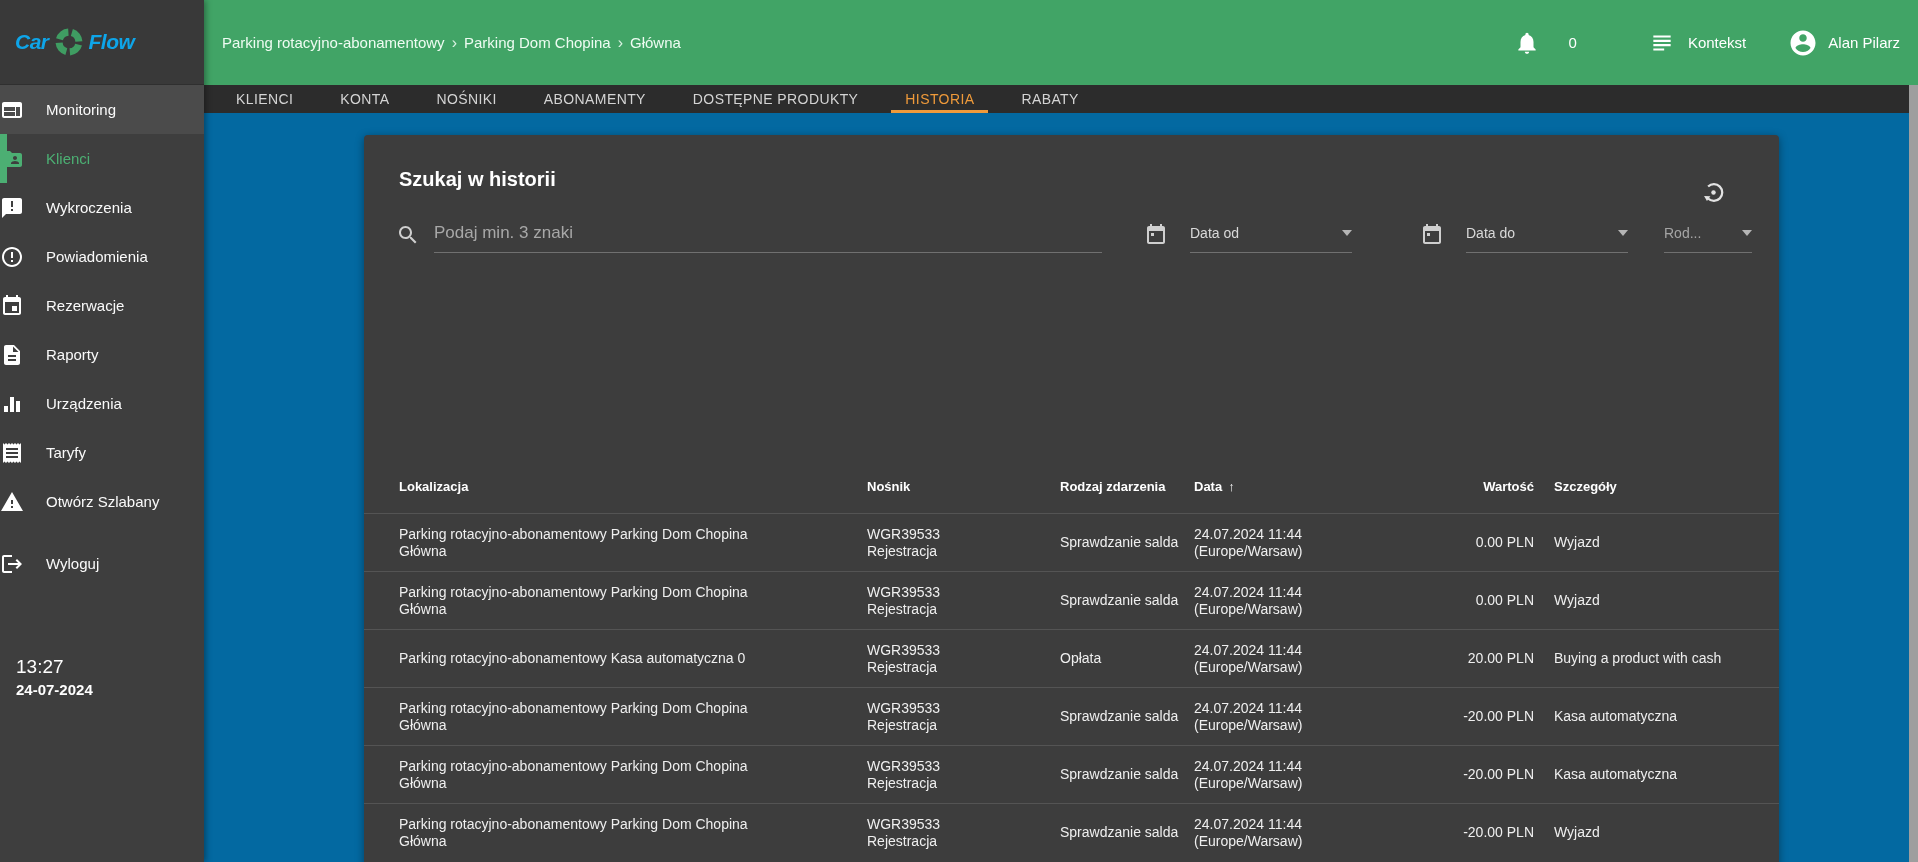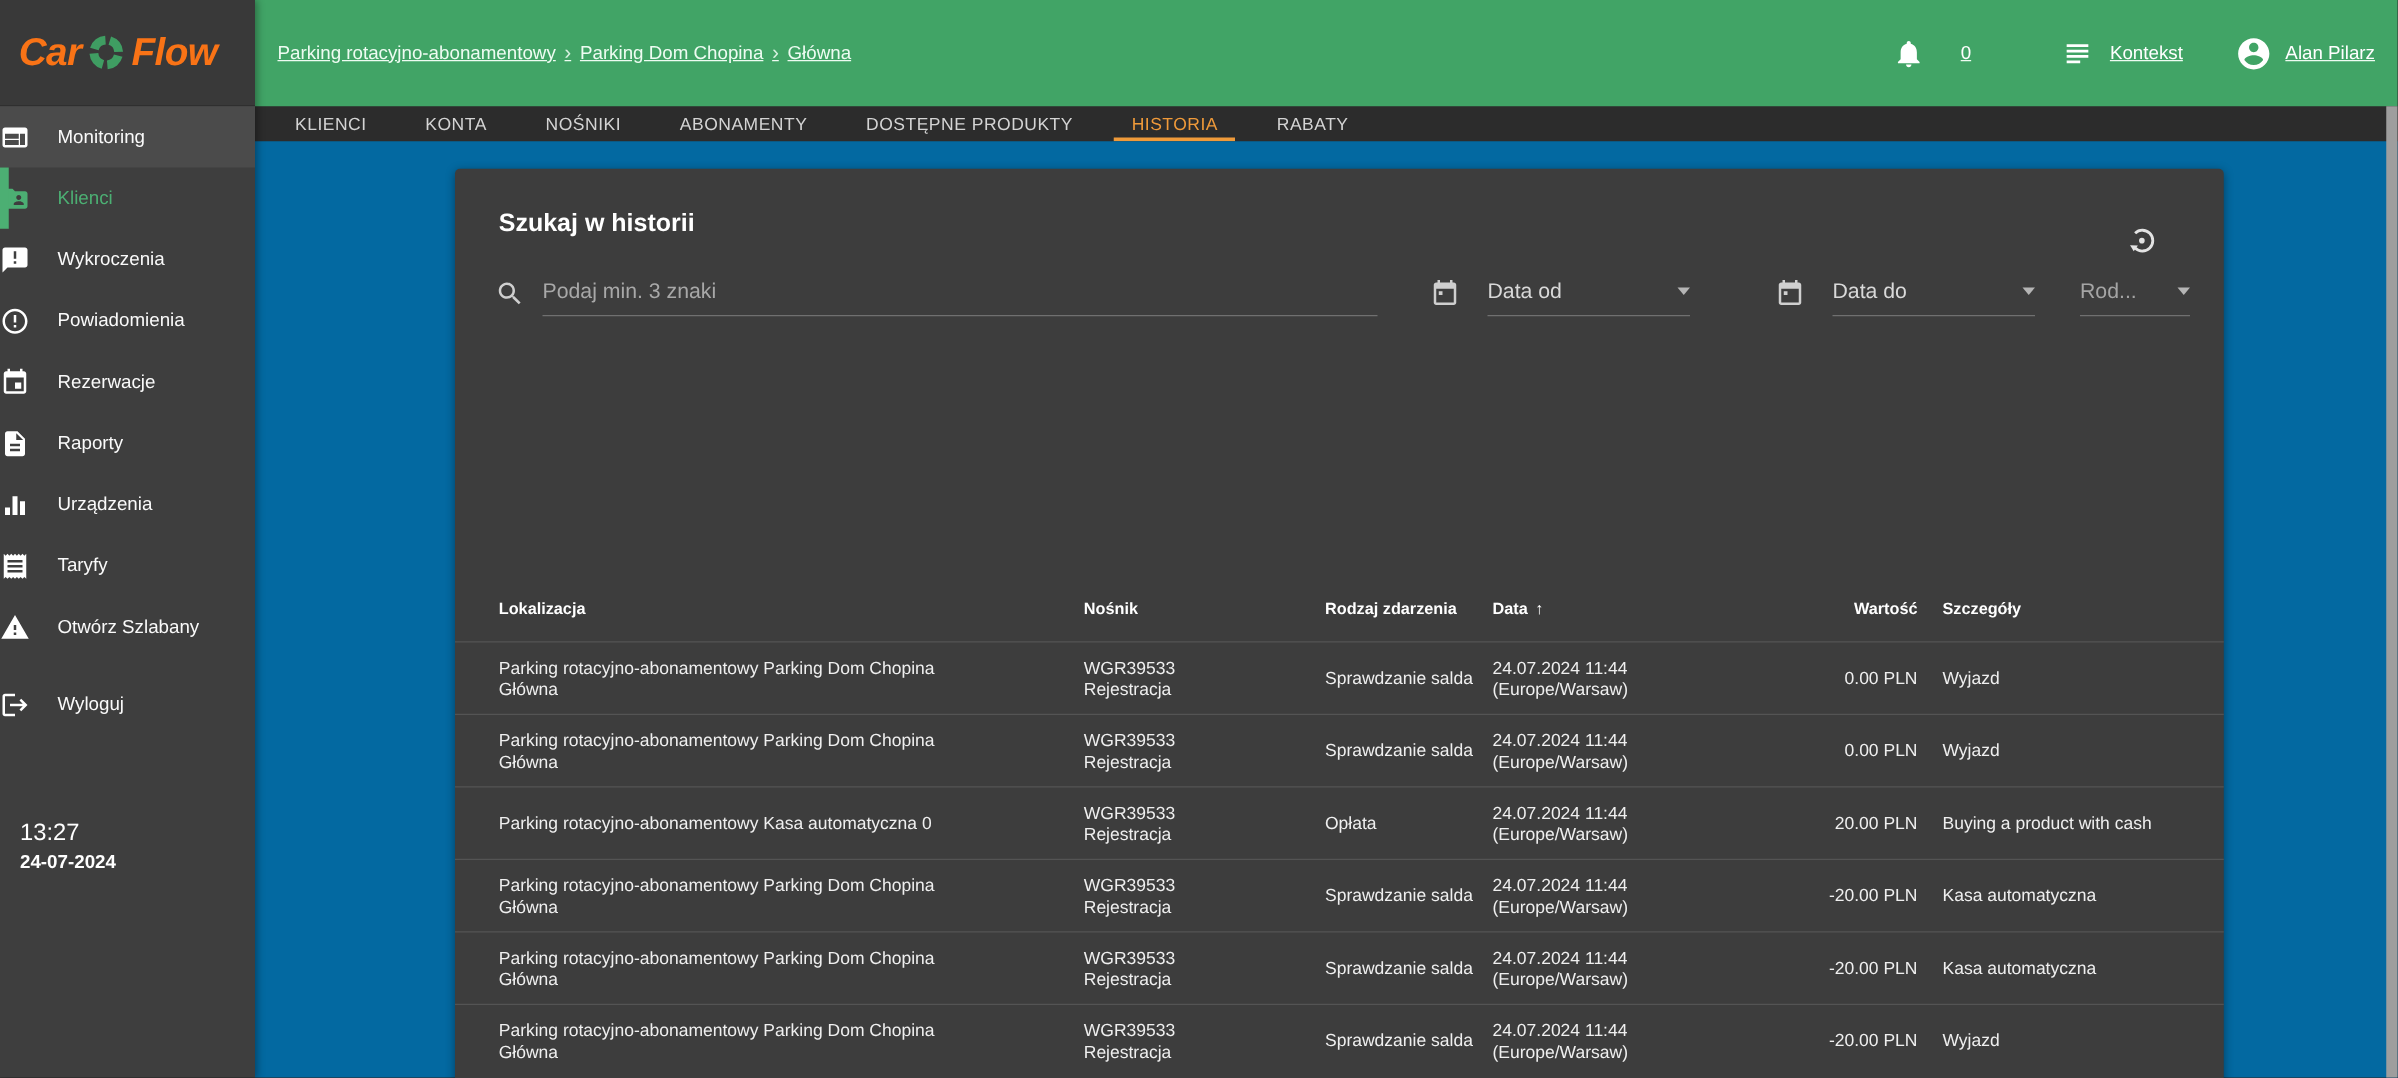--- a/index.html
+++ b/index.html
@@ -5,40 +5,40 @@
   * { margin:0; padding:0; box-sizing:border-box; }
   html,body { width:1918px; height:862px; overflow:hidden; background:#292929;
               font-family:"Liberation Sans", sans-serif; }
   .icon svg { display:block; }
 
   
   .sidebar { position:absolute; left:0; top:0; width:204px; height:862px;
              background:#3e3e3e; z-index:6; box-shadow:2px 0 6px rgba(0,0,0,.35); }
   .logo-area { height:85px; background:#393939; display:flex; align-items:center;
                padding-left:15px; border-bottom:1px solid #2f2f2f; }
-  .logo-text { color:#f97316; font-size:31px; font-weight:bold; font-style:italic; letter-spacing:-.5px; }
+  .logo-text { color:#0ea5e9; font-size:21px; font-weight:bold; font-style:italic; letter-spacing:-.5px; }
   .logo-icon { margin:0 3px; }
   .nav { padding-top:0; }
   .nav-item { height:49px; display:flex; align-items:center; 
               color:#fafafa; font-size:15px; position:relative; cursor:pointer; }
   .nav-item .icon { width:24px; height:24px; margin-right:22px; color:#fff; }
   .nav-item.highlight { background:#4b4b4b; }
   .nav-item.active { color:#4caf73; }
   .nav-item.active .icon { color:#4caf73; }
   .nav-item.active::before { content:""; position:absolute; left:0; top:0; bottom:0;
                              width:7px; background:#4caf73; }
   .logout { margin-top:13px; }
   .clock { position:absolute; left:16px; top:656px; color:#fff; }
   .clock-time { font-size:19px; }
   .clock-date { font-size:15px; font-weight:bold; margin-top:3px; }
 
   
   .topbar { position:absolute; left:204px; top:0; width:1714px; height:85px;
             background:#41a466; color:#eefcf2; z-index:5;
-            display:flex; align-items:center; justify-content:space-between;text-decoration:underline; }
+            display:flex; align-items:center; justify-content:space-between; }
   .breadcrumbs { padding-left:18px; font-size:15px; line-height:22px; }
   .crumb-sep { margin:0 7px; font-size:16px; color:#d9f2e2; }
   .topbar-right { display:flex; align-items:center; padding-right:18px; color:#fff; font-size:15px; }
   .bell { color:#fff; }
   .notif-count { margin-left:29px; }
   .context-icon { margin-left:72px; color:#fff; }
   .context-label { margin-left:13px; }
   .avatar { margin-left:42px; color:#fff; }
   .user-name { margin-left:10px; }
 
@@ -61,21 +61,21 @@
   .filters { position:absolute; left:0; top:78px; right:0; height:44px; }
   .search-icon { position:absolute; left:32px; top:10px; color:#cfcfcf; }
   .search-input { position:absolute; left:70px; top:0; width:668px; height:40px;
                   background:transparent; border:none; border-bottom:1px solid #707070;
                   color:#e8e8e8; font-size:17px; font-family:"Liberation Sans", sans-serif; outline:none; }
   .search-input::placeholder { color:#a8a8a8; opacity:1; }
   .cal-icon { position:absolute; top:9px; color:#cfcfcf; }
   .cal-from { left:780px; } .cal-to { left:1056px; }
   .select { position:absolute; top:0; height:40px; border-bottom:1px solid #707070;
             display:flex; align-items:center; justify-content:space-between;
-            color:#d9d9d9; font-size:17px; cursor:pointer; }
+            color:#d9d9d9; font-size:14px; cursor:pointer; }
   .sel-from { left:826px; width:162px; }
   .sel-to   { left:1102px; width:162px; }
   .sel-type { left:1300px; width:88px; color:#a5a5a5; }
   .caret { width:0; height:0; border-left:5px solid transparent; border-right:5px solid transparent;
            border-top:6px solid #b5b5b5; margin-left:8px; }
 
   
   .table { position:absolute; left:0; right:0; top:325px; }
   .tr { display:flex; align-items:center; min-height:58px; border-top:1px solid #545454;
         color:#efefef; font-size:14px; line-height:17px; }

